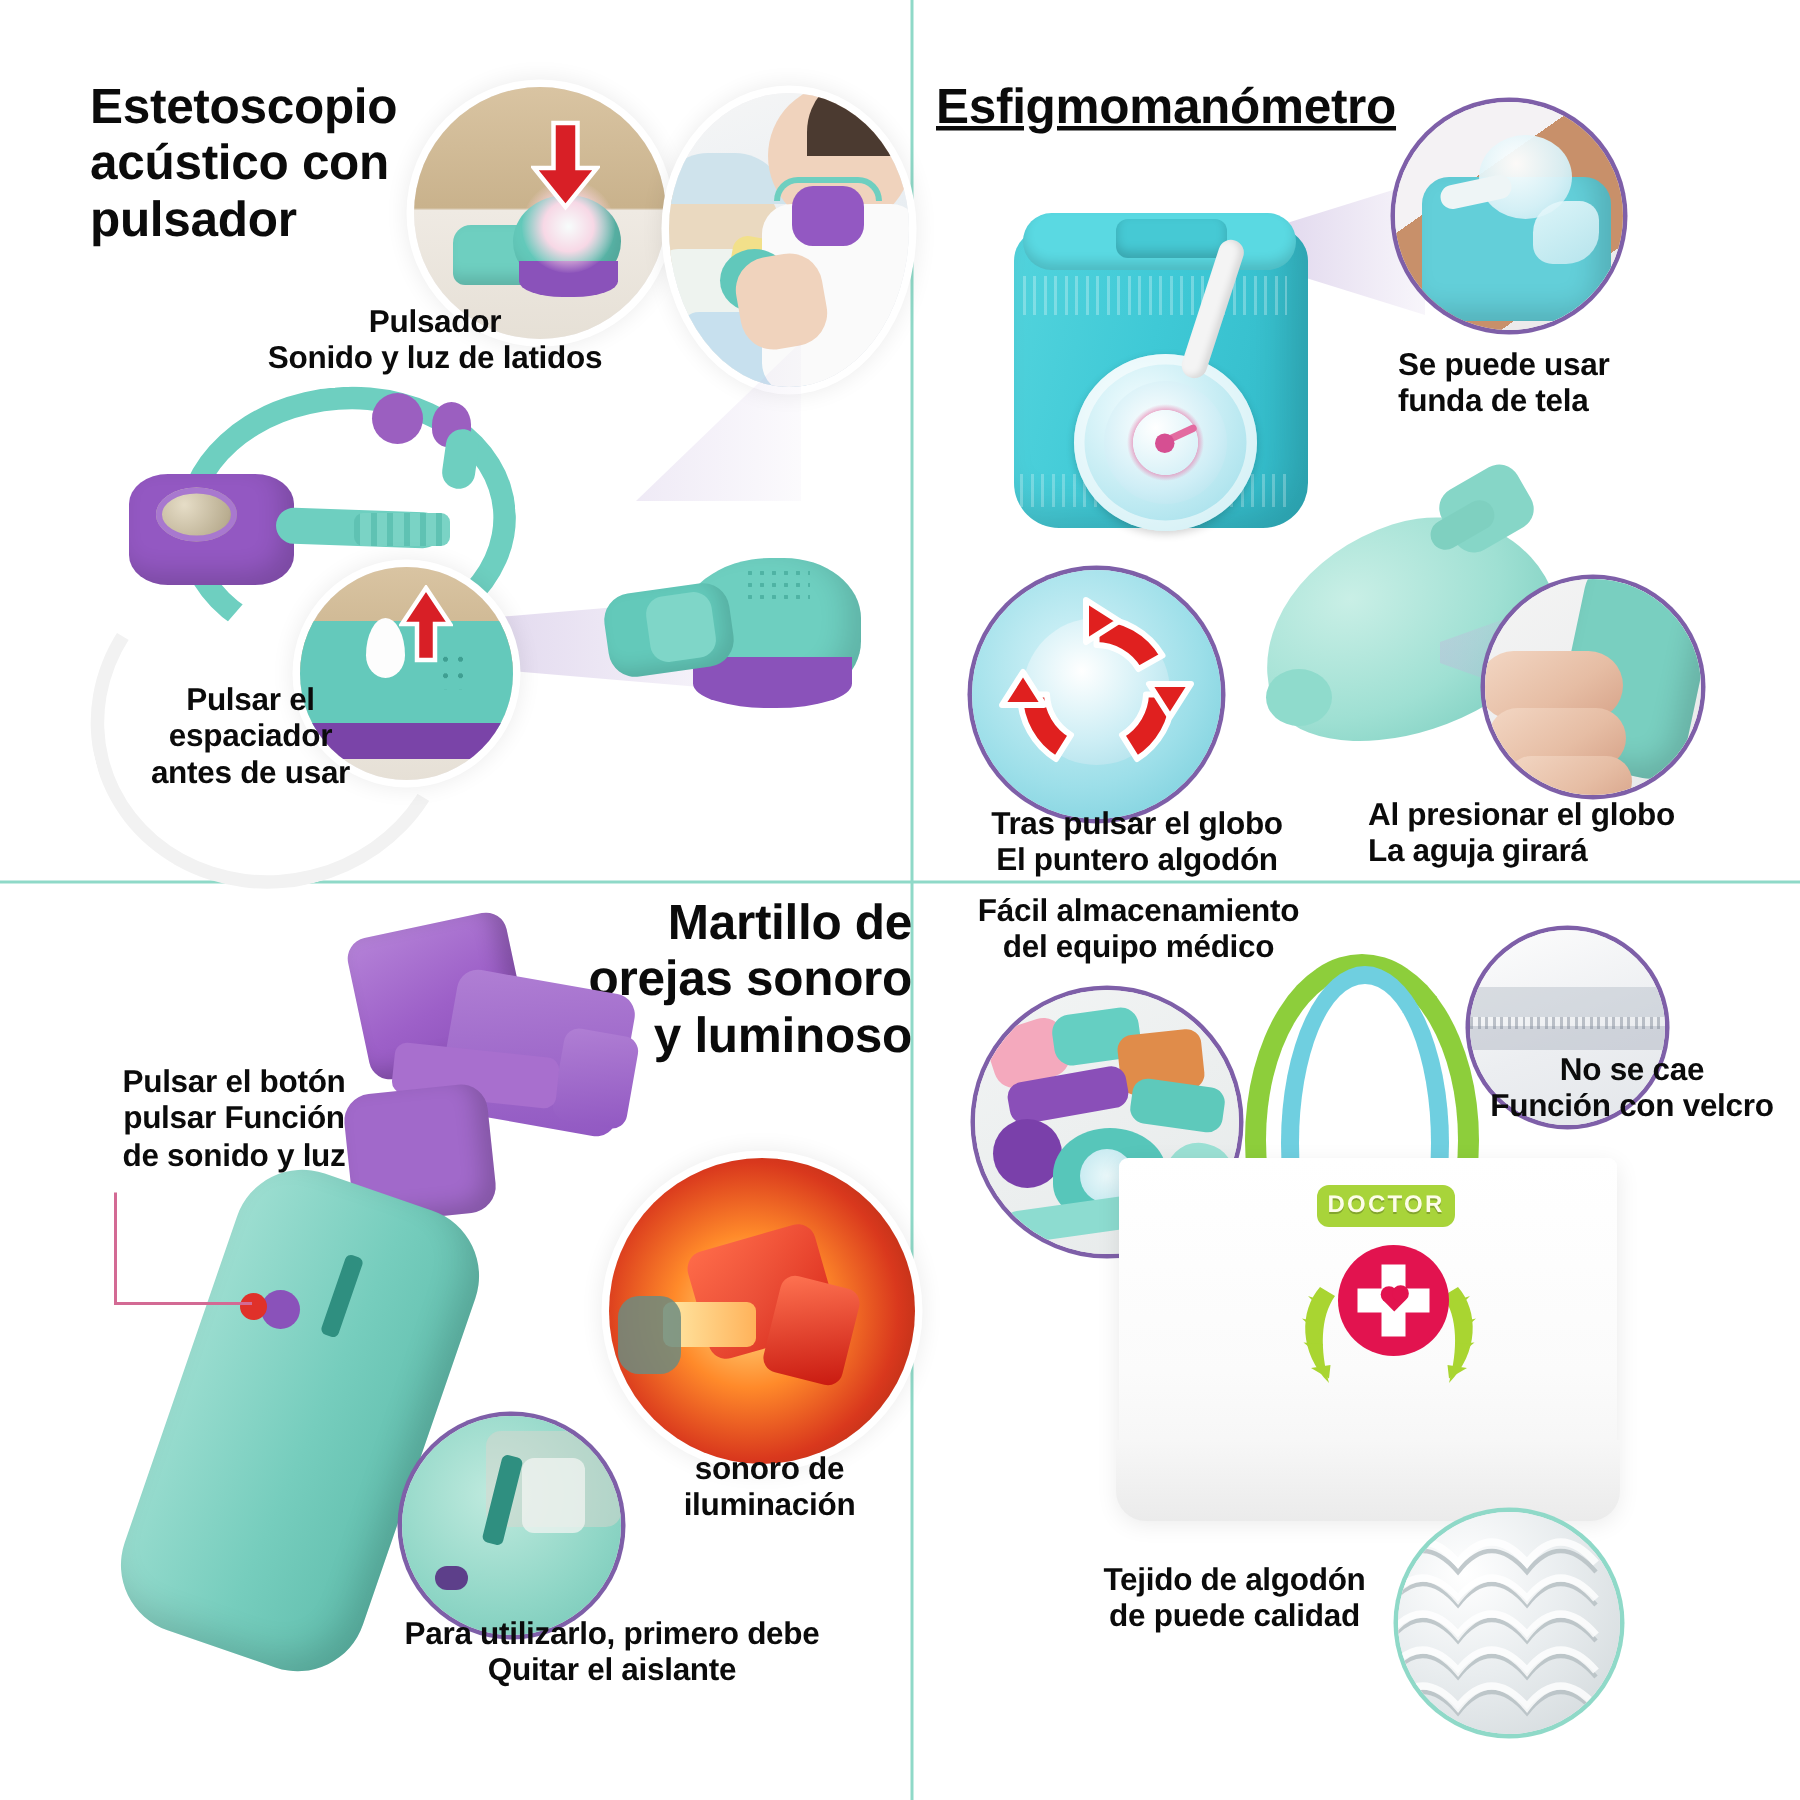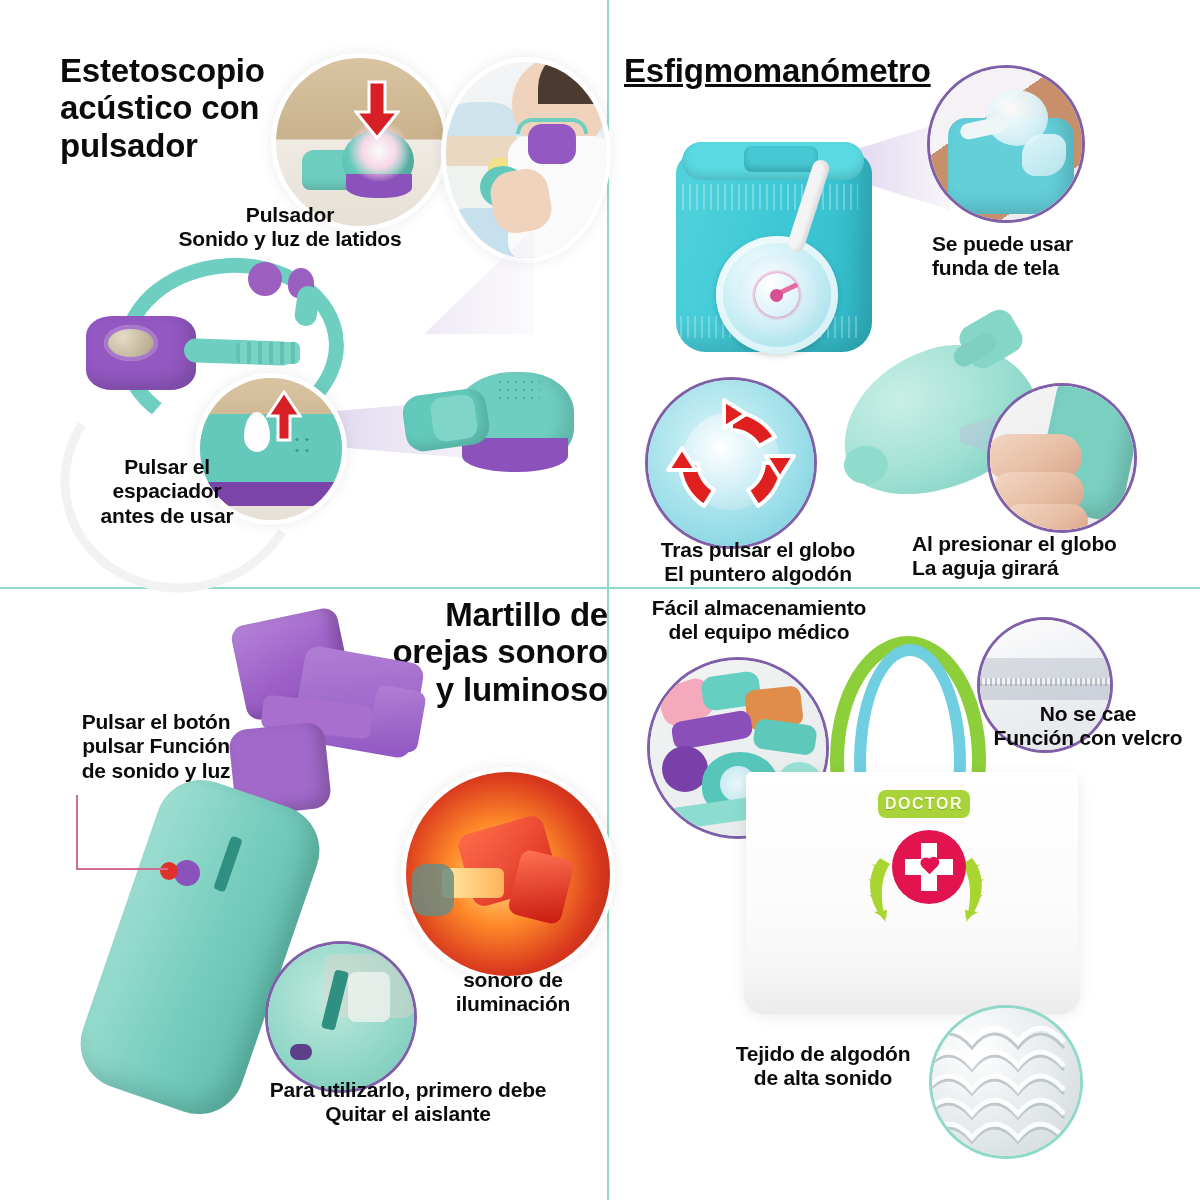--- a/index.html
+++ b/index.html
@@ -394,16 +394,16 @@
           <path d="M-6 34 q22 -28 46 0 q22 -28 46 0 q22 -28 46 0"></path>
           <path d="M-6 58 q22 -28 46 0 q22 -28 46 0 q22 -28 46 0"></path>
           <path d="M-6 82 q22 -28 46 0 q22 -28 46 0 q22 -28 46 0"></path>
           <path d="M-6 106 q22 -28 46 0 q22 -28 46 0 q22 -28 46 0"></path>
           <path d="M-6 130 q22 -28 46 0 q22 -28 46 0 q22 -28 46 0"></path>
         </g>
       </svg>
     </div>
 
     <div class="txt cap" style="left:708px;top:1042px;width:230px;text-align:center;">Tejido de algodón
-de alta sonido</div>
+de puede calidad</div>
   </section>
 
 </div>
 
 </body></html>

